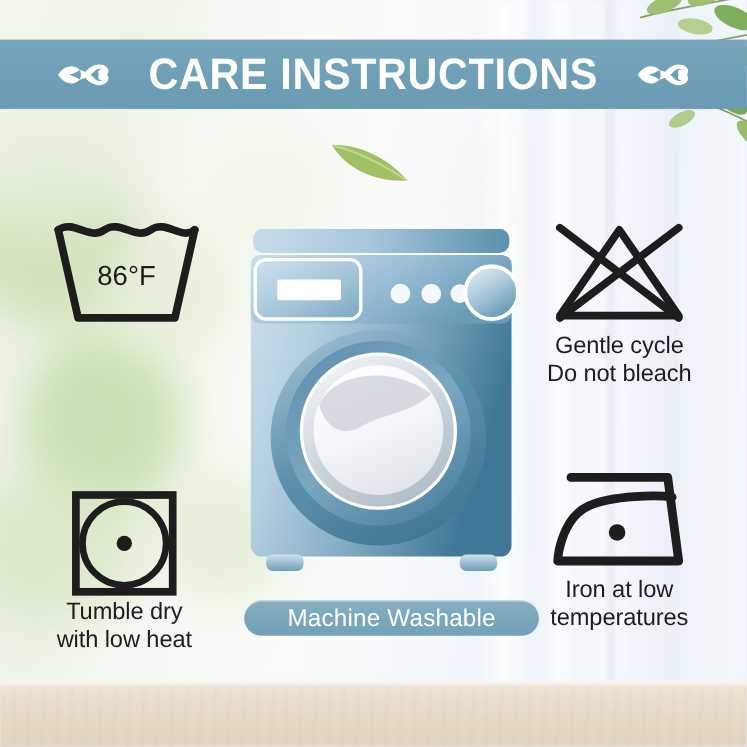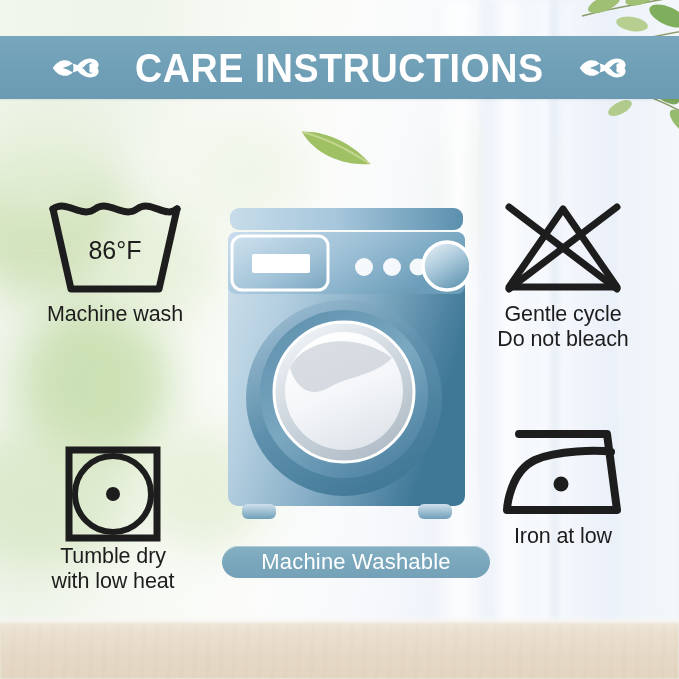--- a/index.html
+++ b/index.html
@@ -132,21 +132,20 @@
   </div>
 
   <div class="care" id="care-wash">
     <div class="glyph">
       <svg width="152" height="108" viewBox="0 0 152 108">
         <path d="M14 16 C28 6, 42 26, 56 16 C70 6, 84 26, 98 16 C112 6, 126 26, 138 16" stroke="#1d1d1d" stroke-width="7" fill="none" stroke-linecap="round"></path>
         <path d="M14 16 L32 96 L120 96 L138 16" stroke="#1d1d1d" stroke-width="7" fill="none" stroke-linejoin="round" stroke-linecap="round"></path>
         <text class="tubtemp" x="76" y="66" text-anchor="middle">86°F</text>
       </svg>
     </div>
-    <div class="label">Machine wash</div>
   </div>
 
   <div class="care" id="care-bleach">
     <div class="glyph">
       <svg width="140" height="104" viewBox="0 0 140 104">
         <path d="M70 14 L124 92 L16 92 Z" stroke="#1d1d1d" stroke-width="7" fill="none" stroke-linejoin="round"></path>
         <line x1="16" y1="12" x2="124" y2="94" stroke="#1d1d1d" stroke-width="7" stroke-linecap="round"></line>
         <line x1="124" y1="12" x2="16" y2="94" stroke="#1d1d1d" stroke-width="7" stroke-linecap="round"></line>
       </svg>
     </div>
@@ -167,20 +166,21 @@
   </div>
 
   <div class="care" id="care-iron">
     <div class="glyph">
       <svg width="136" height="96" viewBox="0 0 136 96">
         <path d="M24 8 L112 8 L122 84 L12 84 C12 84 14 46 40 34 C62 24, 104 24, 116 26" stroke="#1d1d1d" stroke-width="8" fill="none" stroke-linejoin="round" stroke-linecap="round"></path>
         <circle cx="66" cy="58" r="7.5" fill="#1d1d1d"></circle>
       </svg>
     </div>
     <div class="label">Iron at low</div>
+    <div class="label">temperatures</div>
   </div>
 
   <svg class="machine" viewBox="0 0 245 325">
     <defs>
       <linearGradient id="bodyG" x1="0" y1="0" x2="1" y2="0.35">
         <stop offset="0%" stop-color="#cfe0ec"></stop>
         <stop offset="28%" stop-color="#b4cfe0"></stop>
         <stop offset="60%" stop-color="#86aec6"></stop>
         <stop offset="100%" stop-color="#3f7897"></stop>
       </linearGradient>

